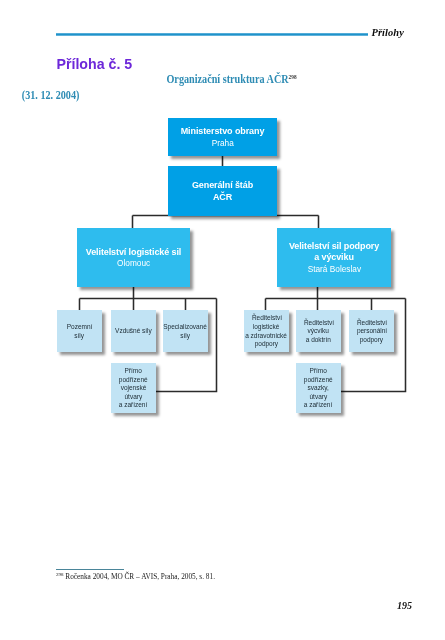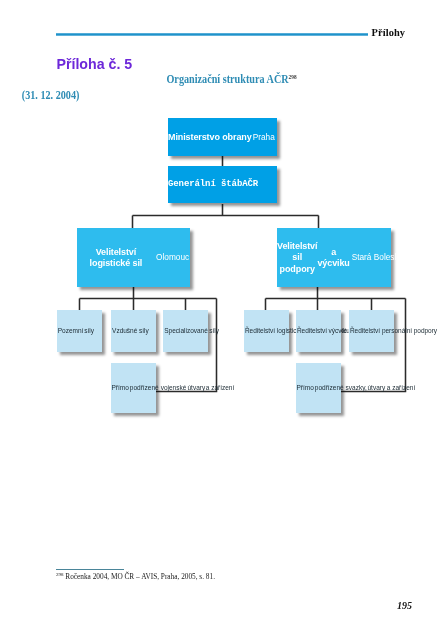--- a/index.html
+++ b/index.html
@@ -4,40 +4,40 @@
 <title>Priloha 5</title>
 <style>
   html,body{margin:0;padding:0;}
   body{width:445px;height:640px;background:#ffffff;overflow:hidden;
        font-family:"Liberation Sans",sans-serif;-webkit-font-smoothing:antialiased;}
   .page{position:relative;width:445px;height:640px;}
   
   .hdr-rule{position:absolute;left:56px;top:33px;width:312px;height:3px;
             background:linear-gradient(to bottom,#9ed2ec 0%,#1f92ca 28%,#1f92ca 72%,#bde0f2 100%);}
   .hdr-label{position:absolute;left:371.5px;top:26.8px;font-family:"Liberation Serif",serif;
-             font-weight:bold;font-size:10.4px;color:#0e0e0e;letter-spacing:0.1px;}
+             font-weight:bold;font-style:italic;font-size:10.4px;color:#0e0e0e;letter-spacing:0.1px;}
   .apptitle{position:absolute;left:56.5px;top:56px;font-size:14.2px;font-weight:bold;color:#6d28d9;}
   .chart-title{position:absolute;left:18px;right:0;top:72.5px;text-align:center;
      font-family:"Liberation Serif",serif;font-weight:bold;font-size:11.5px;color:#2e8cb4;
      letter-spacing:0px;}
   .chart-title .sup{font-size:6px;color:#3a3a3a;position:relative;top:-3.4px;font-weight:bold;}
   .ct-inner{display:inline-block;transform:scaleX(0.885);transform-origin:center;}
   .chart-title2{position:absolute;left:18px;right:0;top:88.5px;text-align:left;
      font-family:"Liberation Serif",serif;font-weight:bold;font-size:11.5px;color:#2e8cb4;}
   
   .fn-rule{position:absolute;left:56px;top:568.8px;width:68px;height:0.8px;background:#4a8599;}
   .footnote{position:absolute;left:56px;top:571.5px;font-family:"Liberation Serif",serif;
             font-size:7.3px;color:#1a1a1a;white-space:nowrap;}
   .footnote .sup{font-size:5px;position:relative;top:-2.6px;}
   .pageno{position:absolute;left:397px;top:600px;font-family:"Liberation Serif",serif;
           font-weight:bold;font-style:italic;font-size:10px;color:#181818;}
   
   .dia{position:absolute;left:0;top:0;width:445px;height:640px;}
-  .box{position:absolute;box-sizing:border-box;display:flex;flex-direction:row;
-       align-items:center;text-align:center;
+  .box{position:absolute;box-sizing:border-box;display:flex;flex-direction:column;
+       align-items:center;justify-content:center;text-align:center;
        padding-top:1px;
        box-shadow:2.5px 2.5px 2.6px rgba(0,0,0,.42);}
   .box.dark{background:#00a0e6;color:#fff;}
   .box.mid{background:#2ebcee;color:#fff;}
   .box.light{background:#c1e3f4;color:#1b2a33;}
   .box .l1{font-weight:bold;font-size:9px;line-height:11.5px;letter-spacing:-0.1px;}
   .box .l2{font-size:8.8px;line-height:11.3px;transform:scaleX(0.94);white-space:nowrap;}
   .box.light .t{font-size:6.9px;line-height:8.6px;font-weight:normal;letter-spacing:-0.02px;
                 transform:scaleX(0.945);white-space:nowrap;}
   .conn{position:absolute;left:0;top:0;}
@@ -62,21 +62,21 @@
           <path d="M133.5 287 L133.5 298.5 M79.5 298.5 L216.5 298.5 M79.5 298.5 L79.5 310 M133.5 298.5 L133.5 310 M185.5 298.5 L185.5 310"></path>
           <path d="M216.5 298.5 L216.5 391.5 L155 391.5"></path>
           <path d="M317.5 287 L317.5 298.5 M265.5 298.5 L405.5 298.5 M265.5 298.5 L265.5 310 M317.5 298.5 L317.5 310 M371.5 298.5 L371.5 310"></path>
           <path d="M405.5 298.5 L405.5 391.5 L341 391.5"></path>
         </g>
     </svg>
   <div class="box dark" style="left: 168px; top: 118px; width: 109px; height: 38px;">
         <div class="l1">Ministerstvo obrany</div>
         <div class="l2">Praha</div>
       </div>
-      <div class="box dark" style="left: 168px; top: 166px; width: 109px; height: 37px; font-family: Liberation Mono, monospace;">
+      <div class="box dark" style="left: 168px; top: 166px; width: 109px; height: 50px;">
         <div class="l1">Generální štáb</div>
         <div class="l1">AČR</div>
       </div>
       <div class="box mid" style="left: 77px; top: 228px; width: 113px; height: 59px;">
         <div class="l1">Velitelství logistické sil</div>
         <div class="l2">Olomouc</div>
       </div>
       <div class="box mid" style="left: 277px; top: 228px; width: 114px; height: 59px;">
         <div class="l1">Velitelství sil podpory</div>
         <div class="l1">a výcviku</div>

